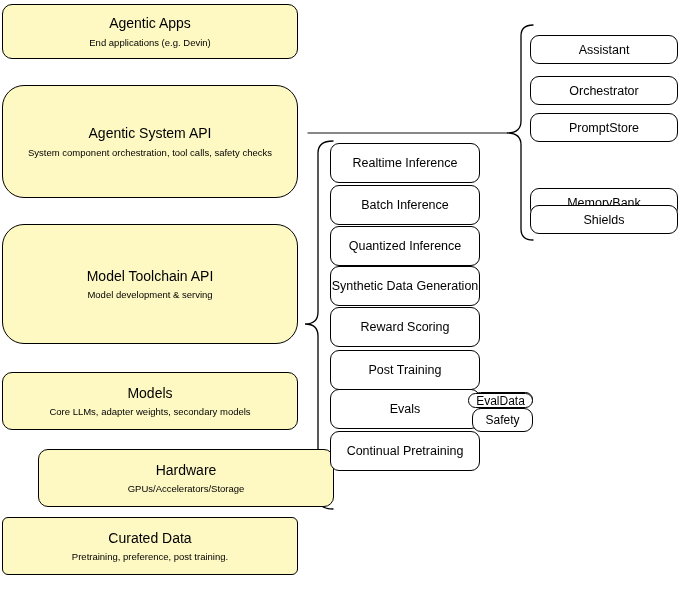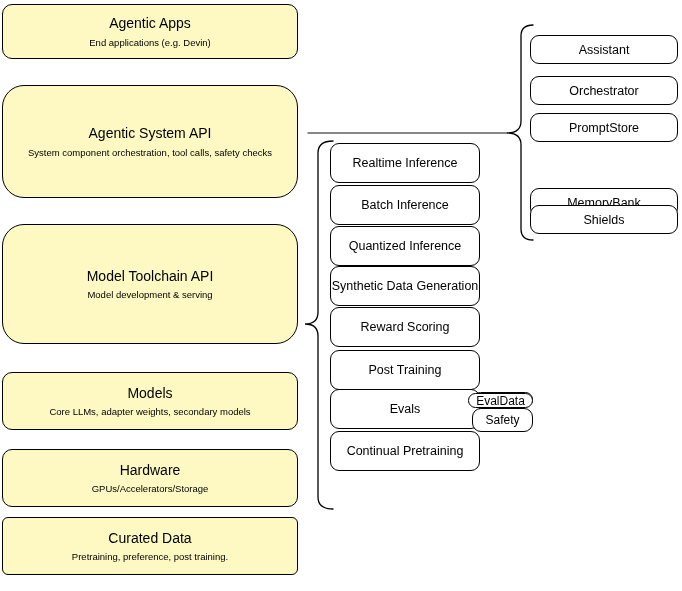--- a/index.html
+++ b/index.html
@@ -41,21 +41,21 @@
     <div class="lb-sub">System component orchestration, tool calls, safety checks</div>
   </div>
   <div class="left-box" style="top:224px;height:120px;border-radius:22px;">
     <div class="lb-title">Model Toolchain API</div>
     <div class="lb-sub">Model development &amp; serving</div>
   </div>
   <div class="left-box" style="top:372px;height:58px;border-radius:10px;">
     <div class="lb-title">Models</div>
     <div class="lb-sub">Core LLMs, adapter weights, secondary models</div>
   </div>
-  <div class="left-box" style="top:449px;height:58px;border-radius:10px;">
+  <div class="left-box" style="top:449px;height:58px;border-radius:10px;margin-left:36px;">
     <div class="lb-title">Hardware</div>
     <div class="lb-sub">GPUs/Accelerators/Storage</div>
   </div>
   <div class="left-box" style="top:517px;height:58px;border-radius:6px;">
     <div class="lb-title">Curated Data</div>
     <div class="lb-sub">Pretraining, preference, post training.</div>
   </div>
 
   <div class="small-box mid" style="top:143px;">Realtime Inference</div>
   <div class="small-box mid" style="top:185px;">Batch Inference</div>

